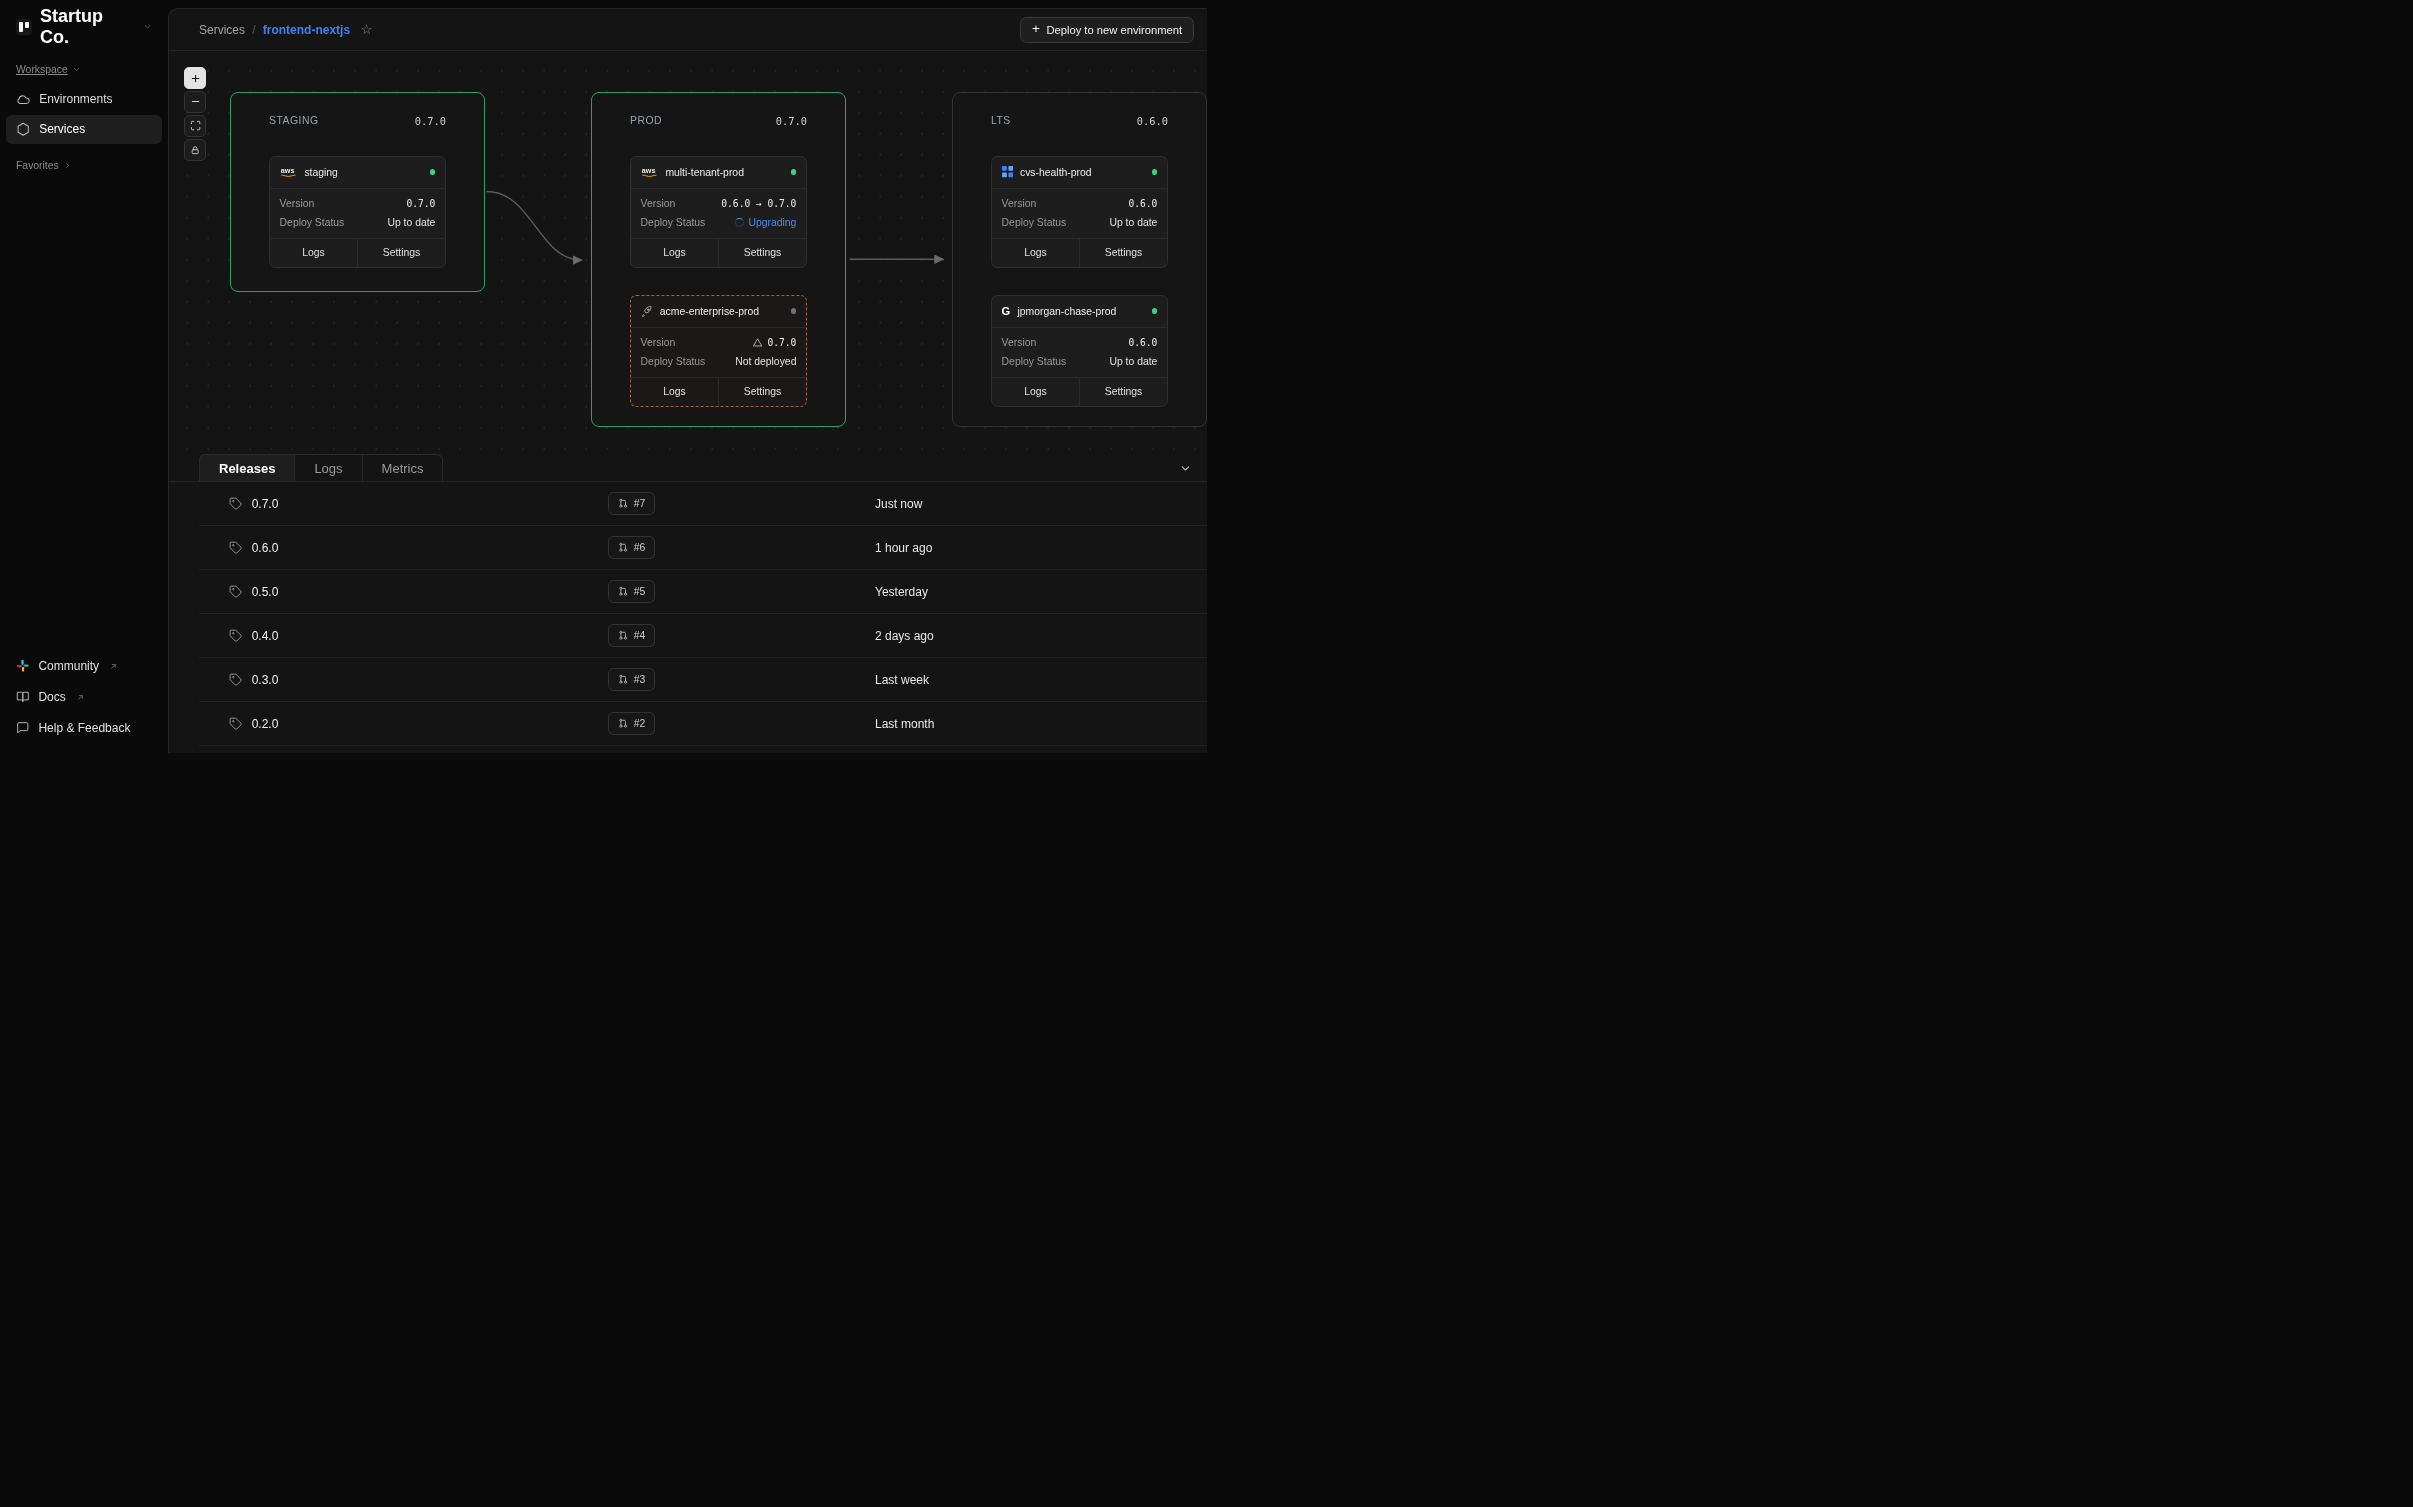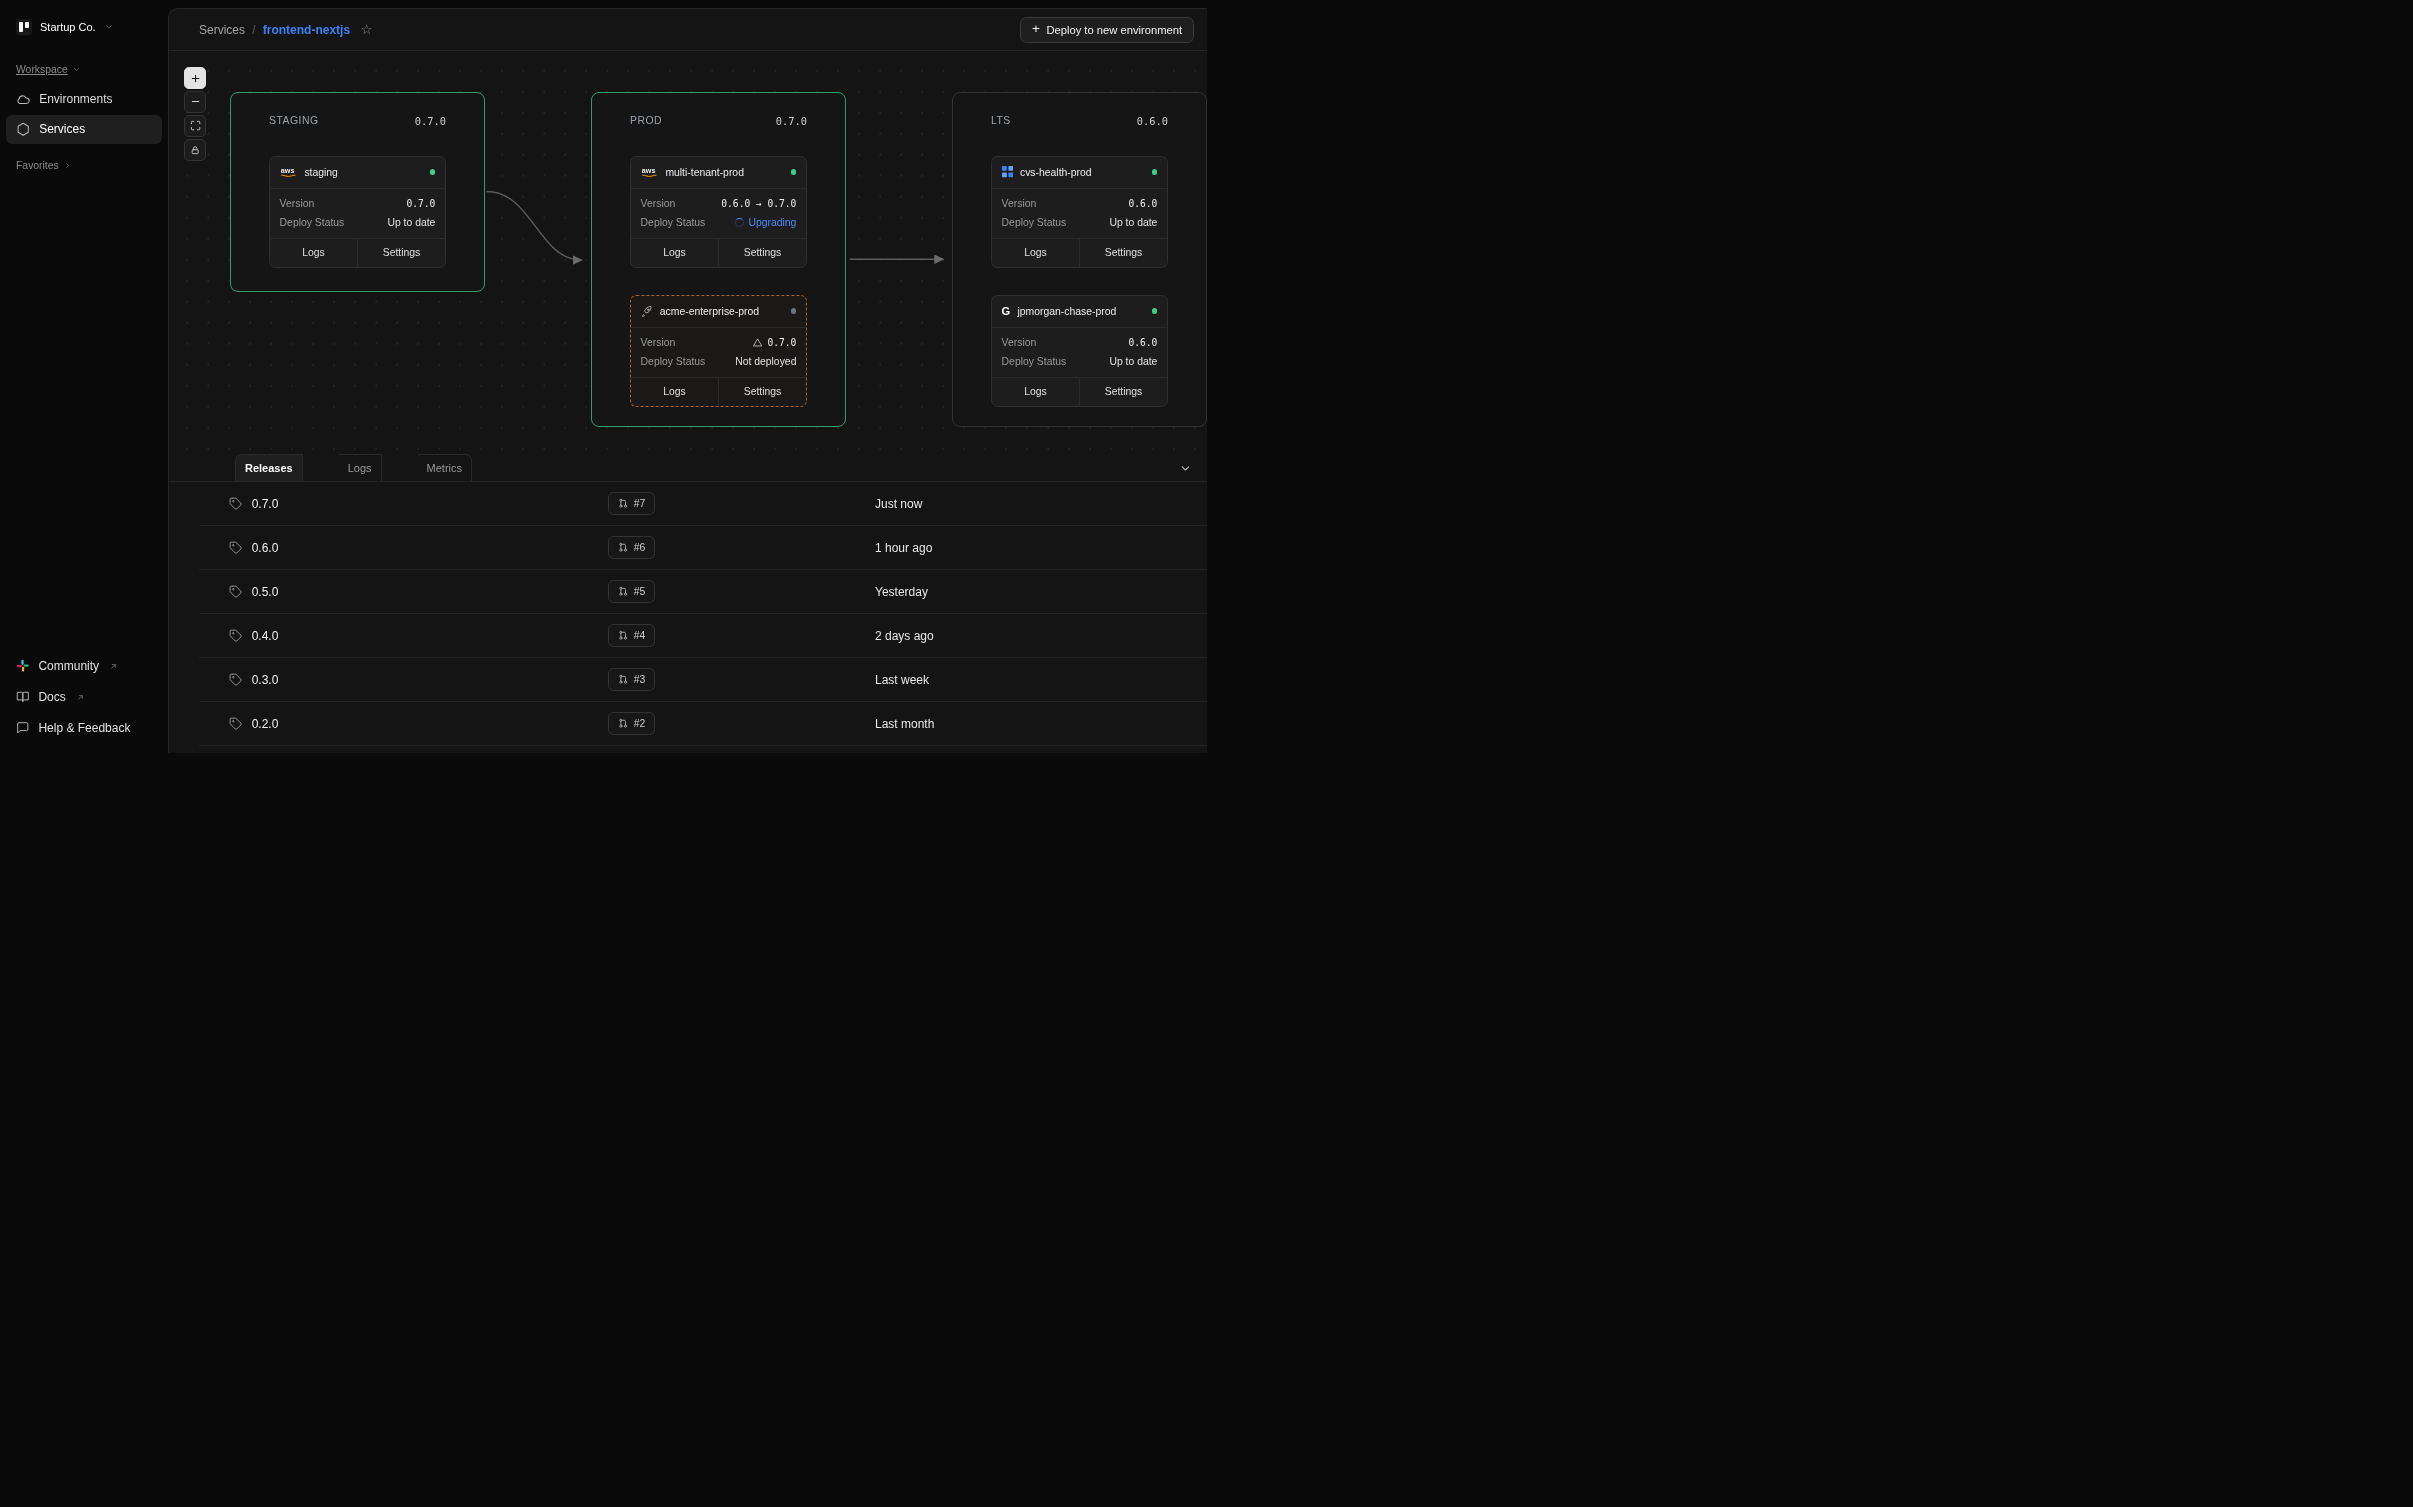--- a/index.html
+++ b/index.html
@@ -9,21 +9,21 @@
   svg { display:block; }
 
   
   .sidebar { position:fixed; left:0; top:0; width:168px; height:753px; background:#0a0a0a;
     display:flex; flex-direction:column; padding-top:16px; }
   .logo-row { display:flex; align-items:center; gap:8px; padding:0 16px; height:22.3px; cursor:pointer; }
   .logo-mark { width:16px; height:16px; border-radius:3.2px; background:#181818; position:relative; flex:none; }
   .logo-mark i { position:absolute; background:#f5f5f5; border-radius:0.8px; }
   .logo-mark i.b1 { left:3.2px; top:3.2px; width:4px; height:9.6px; }
   .logo-mark i.b2 { left:8.8px; top:3.2px; width:4px; height:5.6px; }
-  .logo-text { font-size:11px; font-weight:400; color:#fff; }
+  .logo-text { font-size:18px; font-weight:700; color:#fff; }
   .sec-label { display:flex; align-items:center; gap:4px; padding:0 16px; font-size:10.4px; color:#8a8a8a; cursor:pointer; }
   .sec-label.workspace { margin-top:25.5px;text-decoration:underline; }
   .sec-label.favorites { margin-top:14.4px; }
   .nav { margin-top:8px; }
   .nav-item { display:flex; align-items:center; gap:8.8px; margin:1.6px 6.4px; padding:0 9.6px; height:29px;
     border-radius:6.4px; font-size:12px; color:#dedede; cursor:pointer; }
   .nav-item.active { background:#1f1f20; color:#fff; }
   .side-footer { margin-top:auto; padding-bottom:9.6px; }
   .foot-item { display:flex; align-items:center; gap:8.8px; padding:0 16px; height:31px; font-size:12px; color:#e0e0e0; cursor:pointer; }
   .ext-arrow { margin-left:1.6px; }
@@ -78,22 +78,22 @@
   @keyframes spin { to { transform:rotate(360deg); } }
   .svc-actions { display:flex; height:28px; }
   .svc-btn { flex:1; display:flex; align-items:center; justify-content:center; font-size:10.4px; font-weight:500;
     color:#e0e0e0; cursor:pointer; }
   .svc-btn + .svc-btn { border-left:0.8px solid #2a2a2a; }
 
   
   .bottom { flex:1; display:flex; flex-direction:column; overflow:hidden; }
   .panel-tabs { position:relative; display:flex; align-items:stretch; height:28px; flex:none;
     padding-left:30px; border-bottom:0.8px solid #272727; }
-  .tab { display:flex; align-items:center; padding:0 9px; font-size:11px; color:#9a9a9a;
-    border:0.8px solid #2a2a2a; border-bottom:none; cursor:pointer;margin-left:36px; }
+  .tab { display:flex; align-items:center; padding:0 19px; font-size:13px; color:#9a9a9a;
+    border:0.8px solid #2a2a2a; border-bottom:none; cursor:pointer; }
   .tab + .tab { border-left:none; }
   .tab.first { border-top-left-radius:6.4px; }
   .tab.last { border-top-right-radius:6.4px; }
   .tab.active { background:#1e1e1e; color:#fff; font-weight:600; }
   .collapse-btn { position:absolute; right:11.2px; top:4px; width:21px; height:21px; display:flex;
     align-items:center; justify-content:center; color:#b5b5b5; cursor:pointer; }
 
   .rel-table { margin-left:30px; }
   .trow { display:grid; grid-template-columns:409px 267px 1fr; align-items:center;
     border-bottom:0.8px solid #222; }

